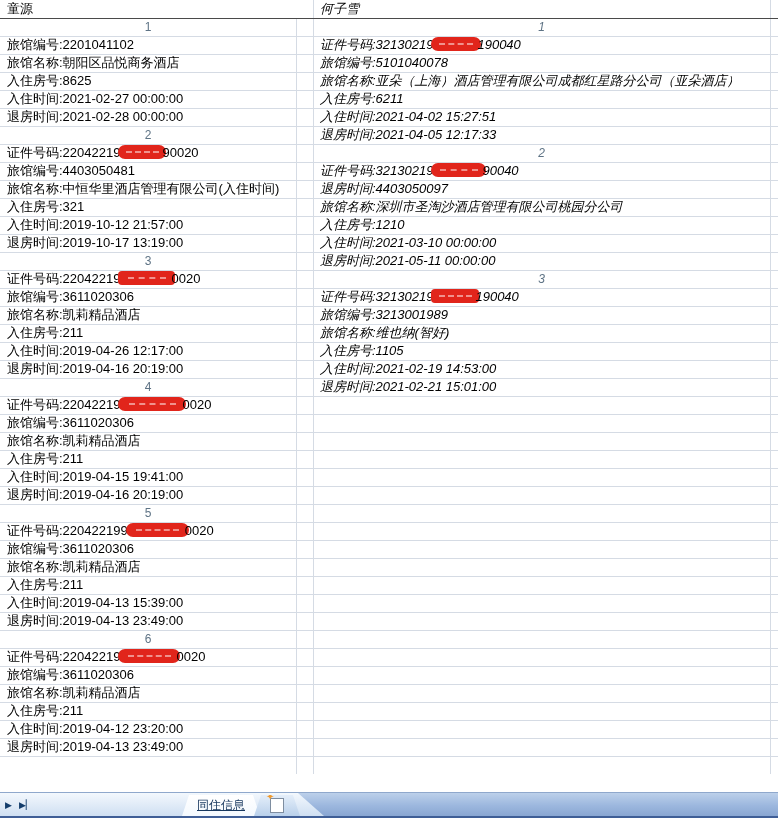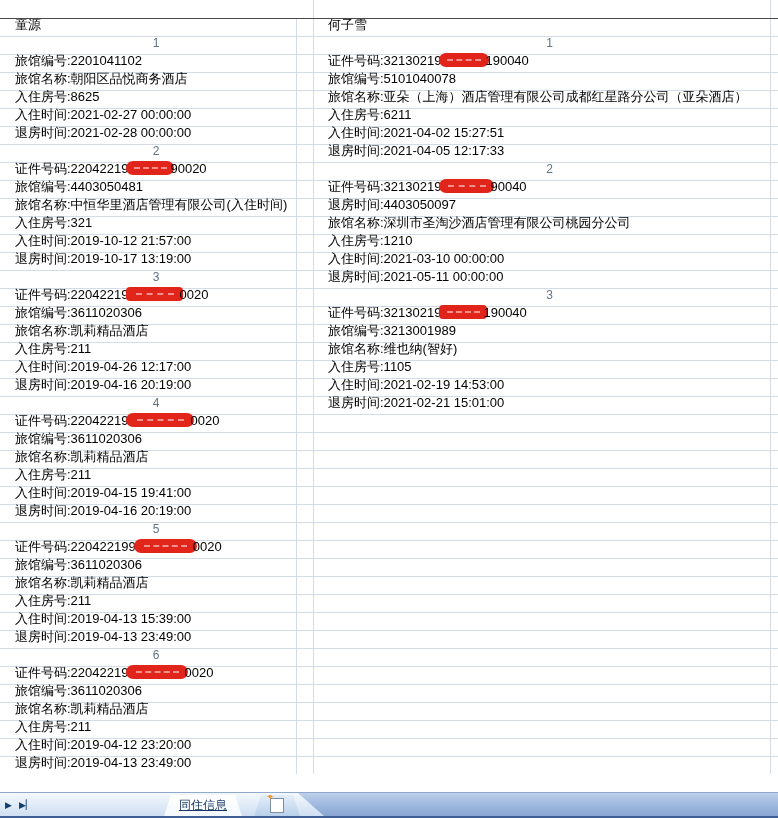--- a/index.html
+++ b/index.html
@@ -7,23 +7,23 @@
        font-family:"Liberation Sans","DejaVu Sans",sans-serif;font-size:13px;color:#000;}
   
   .hgrid{position:absolute;left:0;top:19px;width:778px;height:755px;z-index:0;
          background:repeating-linear-gradient(180deg,transparent 0 17px,#d5dbe4 17px 18px);}
   .vline{position:absolute;width:1px;background:#d5dbe4;z-index:0;}
   .vl-a{left:296px;top:18px;height:756px;}
   .vl-b{left:313px;top:0;height:774px;}
   .vl-c{left:770px;top:0;height:774px;}
   .header-line{position:absolute;left:0;top:18px;width:778px;height:1px;background:#4a4a4a;z-index:2;}
   
-  .col{position:absolute;top:16px;z-index:1;padding-left:8px;}
+  .col{position:absolute;top:0;z-index:1;}
   .col0{left:0;width:296px;}
-  .col1{left:313px;width:457px;}
+  .col1{left:313px;width:457px;font-style:italic;}
   .cell{height:18px;line-height:18px;padding-left:7px;white-space:nowrap;}
   .person{font-size:13px;}
   .num{text-align:center;color:#5e7385;font-size:12px;padding-left:0;}
   
   .redact{display:inline-block;height:14px;background:#e1251b;border-radius:8px;
           vertical-align:-2px;margin:0 -4px 0 -2px;overflow:hidden;}
   .redact.square{border-radius:4px;}
   .redact::after{content:"";display:block;margin:6px auto 0;width:68%;
                  border-top:2px dashed rgba(255,255,255,0.5);}
   
@@ -35,21 +35,21 @@
           clip-path:polygon(0 0,298px 0,324px 100%,0 100%);}
   .nav{position:absolute;left:5px;top:0;height:100%;display:flex;align-items:center;gap:7px;
        color:#123c6b;font-size:9px;}
   .nav span{cursor:default;}
   .tab{position:absolute;top:2px;height:21px;line-height:20px;text-align:center;font-size:12px;
        color:#17375e;text-decoration:underline;
        clip-path:polygon(7px 0,calc(100% - 7px) 0,100% 100%,0 100%);}
   .tab-inactive{background:linear-gradient(180deg,#e4eefa,#b9d0ea);}
   .tab-active{background:linear-gradient(180deg,#ffffff,#f4f9fe);}
   .tab1{left:36px;width:144px;}
-  .tab2{left:164px;width:78px;}
+  .tab2{left:182px;width:78px;}
   .tab3{left:254px;width:46px;}
   .sheet-ico{display:inline-block;width:12px;height:13px;background:#fff;border:1px solid #7e8da0;
              position:relative;top:3px;}
   .sheet-ico .star{position:absolute;left:-5px;top:-7px;color:#f09a2e;font-size:10px;line-height:10px;
              text-decoration:none;}
 </style>
 </head>
 <body>
 
 <div class="app">

